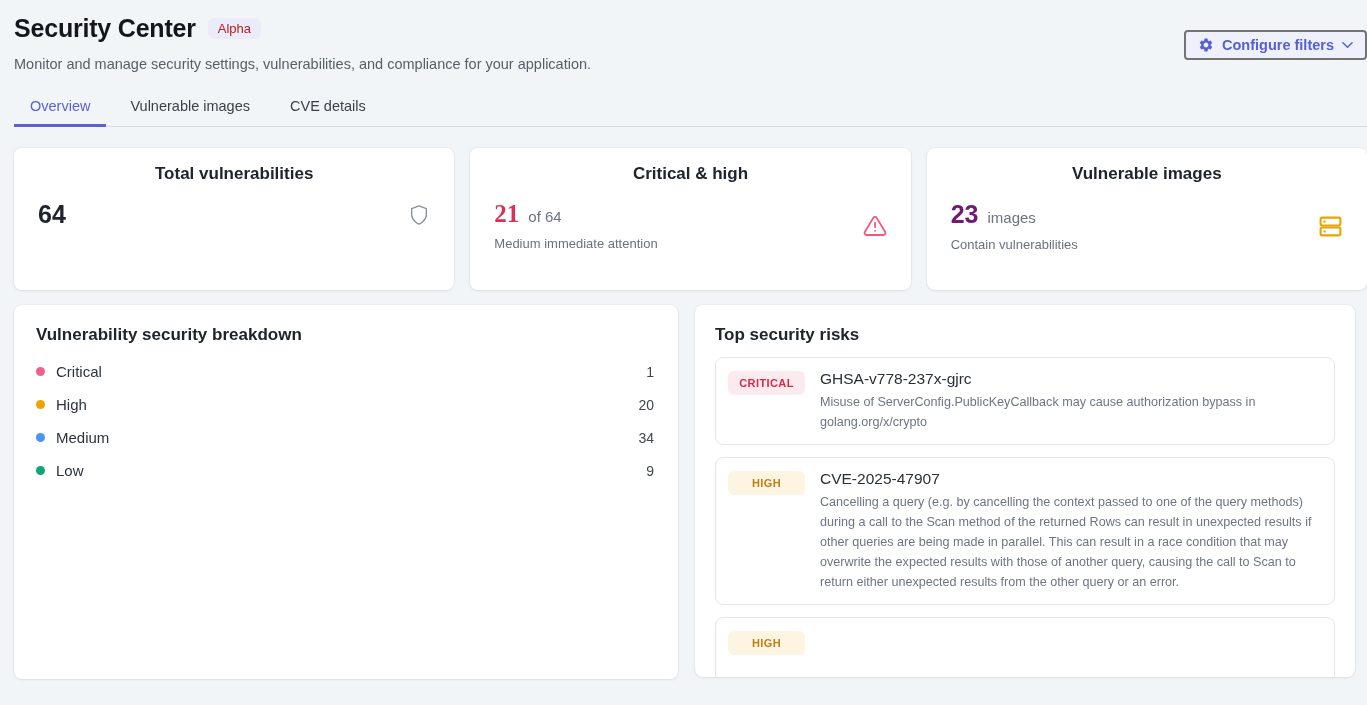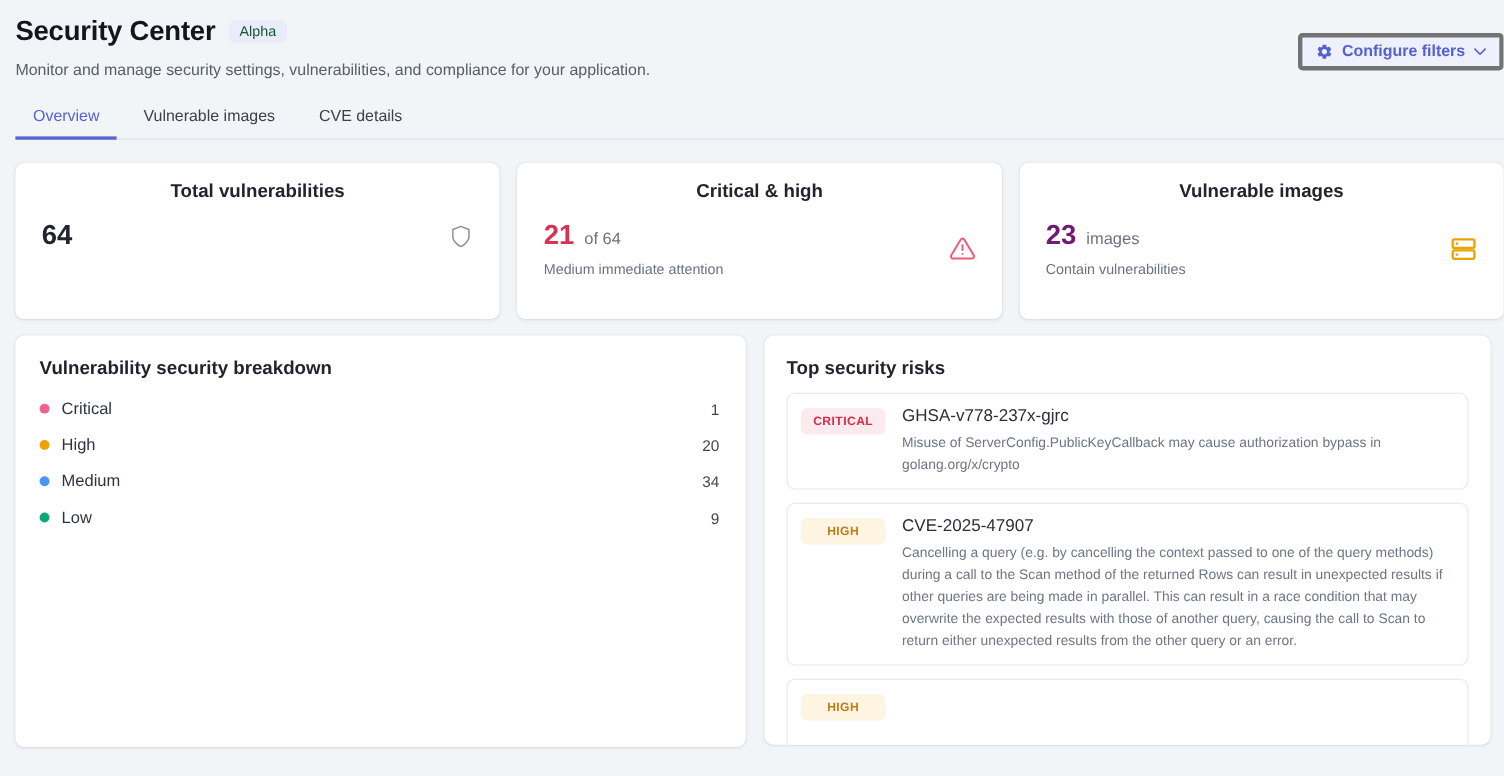--- a/index.html
+++ b/index.html
@@ -9,27 +9,27 @@
     background:#f2f5f8;
     color:#21242e;
     position:relative;
   }
   .page { padding:14px 0 0 14px; }
 
   
   .header-row { display:flex; align-items:center; gap:12px; position:relative; }
   .page-title { font-size:25px; font-weight:700; color:#14161d; letter-spacing:-0.2px; }
   .alpha-badge {
-    background:#eaecfa; color:#14532d; font-size:13px; font-weight:400;
+    background:#eaecfa; color:#b91c1c; font-size:13px; font-weight:400;
     padding:4px 10px; border-radius:6px; line-height:1;
   }
   .configure-btn {
     position:absolute; right:0; top:16px;
     display:flex; align-items:center; gap:8px;
-    background:#eef0fc; border:4px solid #737373; border-radius:4px;
+    background:#eef0fc; border:2px solid #737373; border-radius:4px;
     color:#5560d2; font-size:14.5px; font-weight:700;
     padding:5px 12px; cursor:pointer; font-family:inherit;
   }
   .configure-btn svg { display:block; }
   .subtitle { margin-top:13px; font-size:14.5px; color:#565d6b; }
 
   
   .tabs { display:flex; margin-top:18px; border-bottom:1px solid #d9dee4; }
   .tab {
     padding:8px 16px 12px 16px; font-size:14.5px; color:#3c4049;
@@ -46,21 +46,21 @@
   .card {
     flex:1; background:#fff; border-radius:8px; height:142px;
     box-shadow:0 1px 3px rgba(16,24,40,.07), 0 0 0 1px rgba(16,24,40,.03);
     padding:16px 24px;
   }
   .card-title { text-align:center; font-size:17px; font-weight:600; color:#20242e; }
   .card-body { display:flex; align-items:center; margin-top:16px; }
   .card-metrics { flex:1; }
   .num-row { display:flex; align-items:baseline; gap:9px; }
   .big-num { font-size:25px; font-weight:700; color:#21242e; }
-  .big-num.red { color:#d63455; }
+  .big-num.red { color:#d63455;font-family:Liberation Serif, serif; }
   .big-num.amber { color:#701a75; }
   .num-suffix { font-size:15px; color:#6b7280; }
   .card-caption { margin-top:8px; font-size:13px; color:#6a7181; }
   .card-icon { flex:none; display:flex; align-items:center; }
 
   
   .panels-row { display:flex; gap:17px; margin-top:15px; align-items:flex-start; }
   .panel {
     background:#fff; border-radius:8px;
     box-shadow:0 1px 3px rgba(16,24,40,.07), 0 0 0 1px rgba(16,24,40,.03);

